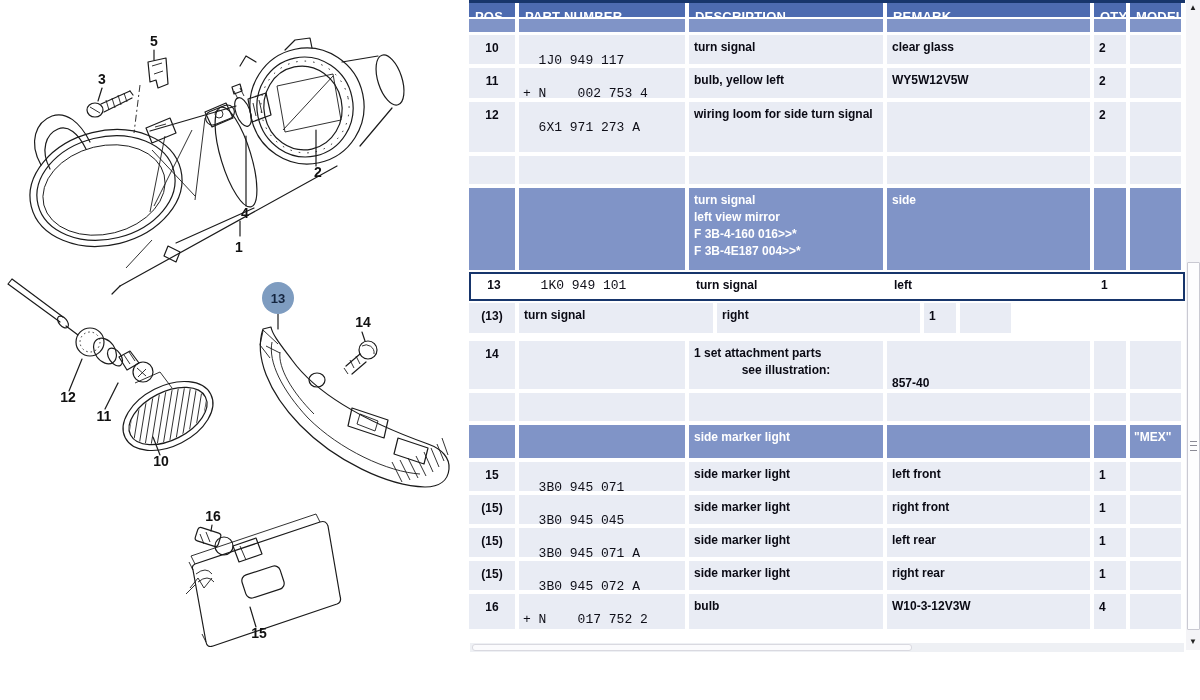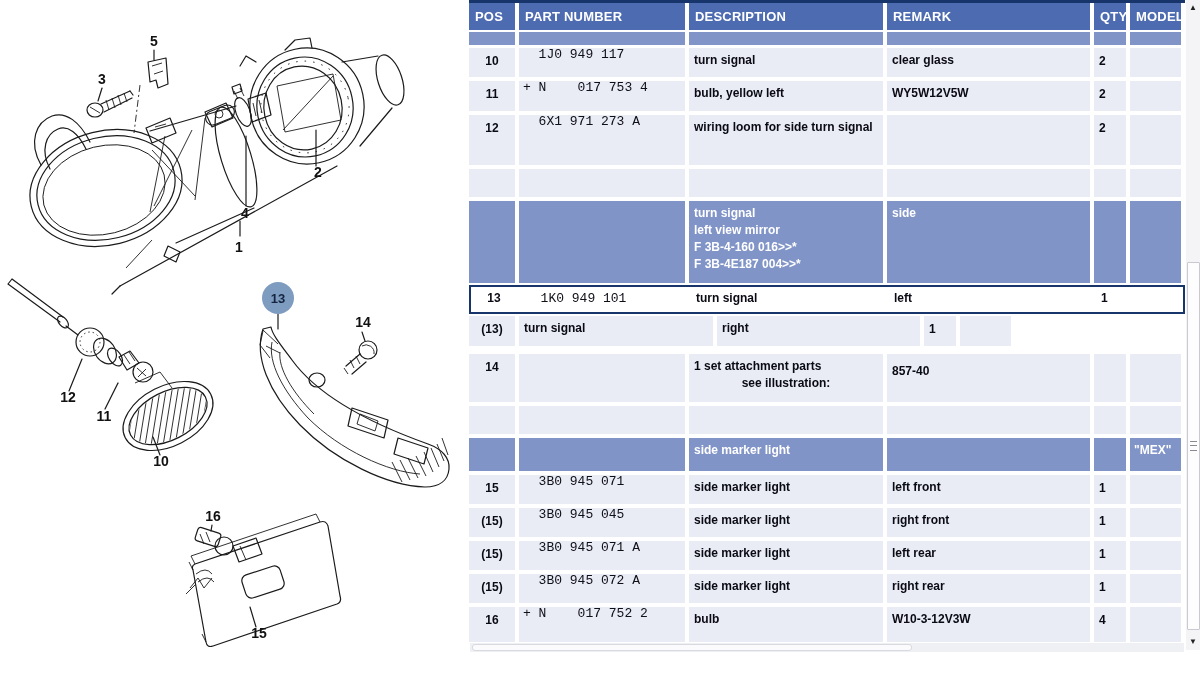--- a/index.html
+++ b/index.html
@@ -13,48 +13,48 @@
   .dthin{fill:none;stroke:#1b1b1b;stroke-width:0.9}
   .dlabel{font:700 14px "Liberation Sans",sans-serif;fill:#111;text-anchor:middle}
 
   
   .tbl{position:absolute;left:469px;top:0;width:716px;border-top:3px solid #17356b;}
   .trow{display:flex;gap:4px;margin-bottom:4px}
   .cell{background:#e9ecf4;box-sizing:border-box;overflow:hidden}
   .c-pos{width:46px}.c-part{width:166px}.c-desc{width:194px}.c-rem{width:203px}
   .c-qty{width:32px}.c-model{width:51px}
 
-  .rh-hdr{height:27px;margin-bottom:2px}
+  .rh-hdr{height:14px;margin-bottom:2px}
   .rh-sub{height:13px;margin-bottom:3px}
   .rh29{height:29px}.rh30{height:30px}.rh50{height:50px}.rh28{height:28px}
   .rh82{height:82px;margin-bottom:2px}.rh48{height:48px}.rh33{height:33px}.rh35{height:35px}
   .mb3{margin-bottom:8px}
 
   .hdr .cell{background:#4d6bb0;color:#fff;font:700 13px/27px "Liberation Sans",sans-serif;
              padding-left:6px;letter-spacing:.2px}
   .sub .cell{background:#8094c7}
   .sec .cell{background:#8094c7}
   .sec .dsc,.sec .rem,.sec .mdl{color:#fff}
 
   .pos{font:700 12px/1 "Liberation Sans",sans-serif;color:#0a0a14;text-align:center;padding-top:7px}
-  .part{font:400 13px/1 "Liberation Mono",monospace;color:#0f0f18;white-space:pre;padding:0 0 0 4px}
+  .part{font:400 13px/1 "Liberation Mono",monospace;color:#0f0f18;white-space:pre;padding:19px 0 0 4px}
   .dsc{font:700 12px/17px "Liberation Sans",sans-serif;color:#0a0a14;padding:4px 3px 0 5px}
   .rem{font:700 12px/17px "Liberation Sans",sans-serif;color:#0a0a14;padding:4px 3px 0 5px}
   .qty{font:700 12px/1 "Liberation Sans",sans-serif;color:#0a0a14;padding:7px 0 0 5px}
   .mdl{font:700 12px/17px "Liberation Sans",sans-serif;color:#0a0a14;padding:4px 0 0 4px}
 
   .selwrap{border:2px solid #17356b;background:#fff;margin-bottom:2px}
   .selwrap .trow{margin:0;height:25px}
   .selwrap .cell{background:#fff}
   .selwrap .pos,.selwrap .part{padding-top:5px}
   .selwrap .dsc,.selwrap .rem{padding-top:3px}
   .selwrap .qty{padding-top:5px}
 
   .r14-line2{display:block;text-align:center;padding-right:2px}
-  .r14-rem{padding-top:9px}
+  .r14-rem{padding-top:34px}
 
   
   .vscroll{position:absolute;left:1186px;top:0;width:14px;height:650px;background:#f4f4f7}
   .v-up,.v-down{position:absolute;left:0;width:14px;height:16px;text-align:center;
                 font-size:8px;line-height:16px;color:#222;background:#f4f4f7;cursor:default}
   .v-up{top:0}.v-down{bottom:0}
   .v-thumb{position:absolute;left:1px;top:262px;width:11px;height:366px;background:#fdfdfe;
            border:1px solid #c9c9d2;border-radius:1px}
   .v-grip{position:absolute;left:2px;top:178px;width:7px;height:8px;
           border-top:1px solid #8a8a95;border-bottom:1px solid #8a8a95}
@@ -243,21 +243,21 @@
     <div class="cell c-pos pos">10</div>
     <div class="cell c-part part">  1J0 949 117</div>
     <div class="cell c-desc dsc">turn signal</div>
     <div class="cell c-rem rem">clear glass</div>
     <div class="cell c-qty qty">2</div>
     <div class="cell c-model mdl"></div>
   </div>
 
   <div class="trow rh30">
     <div class="cell c-pos pos">11</div>
-    <div class="cell c-part part">+ N    017 753 4</div>
+    <div class="cell c-part part">+ N    002 753 4</div>
     <div class="cell c-desc dsc">bulb, yellow left</div>
     <div class="cell c-rem rem">WY5W12V5W</div>
     <div class="cell c-qty qty">2</div>
     <div class="cell c-model mdl"></div>
   </div>
 
   <div class="trow rh50">
     <div class="cell c-pos pos">12</div>
     <div class="cell c-part part">  6X1 971 273 A</div>
     <div class="cell c-desc dsc">wiring loom for side turn signal</div>

